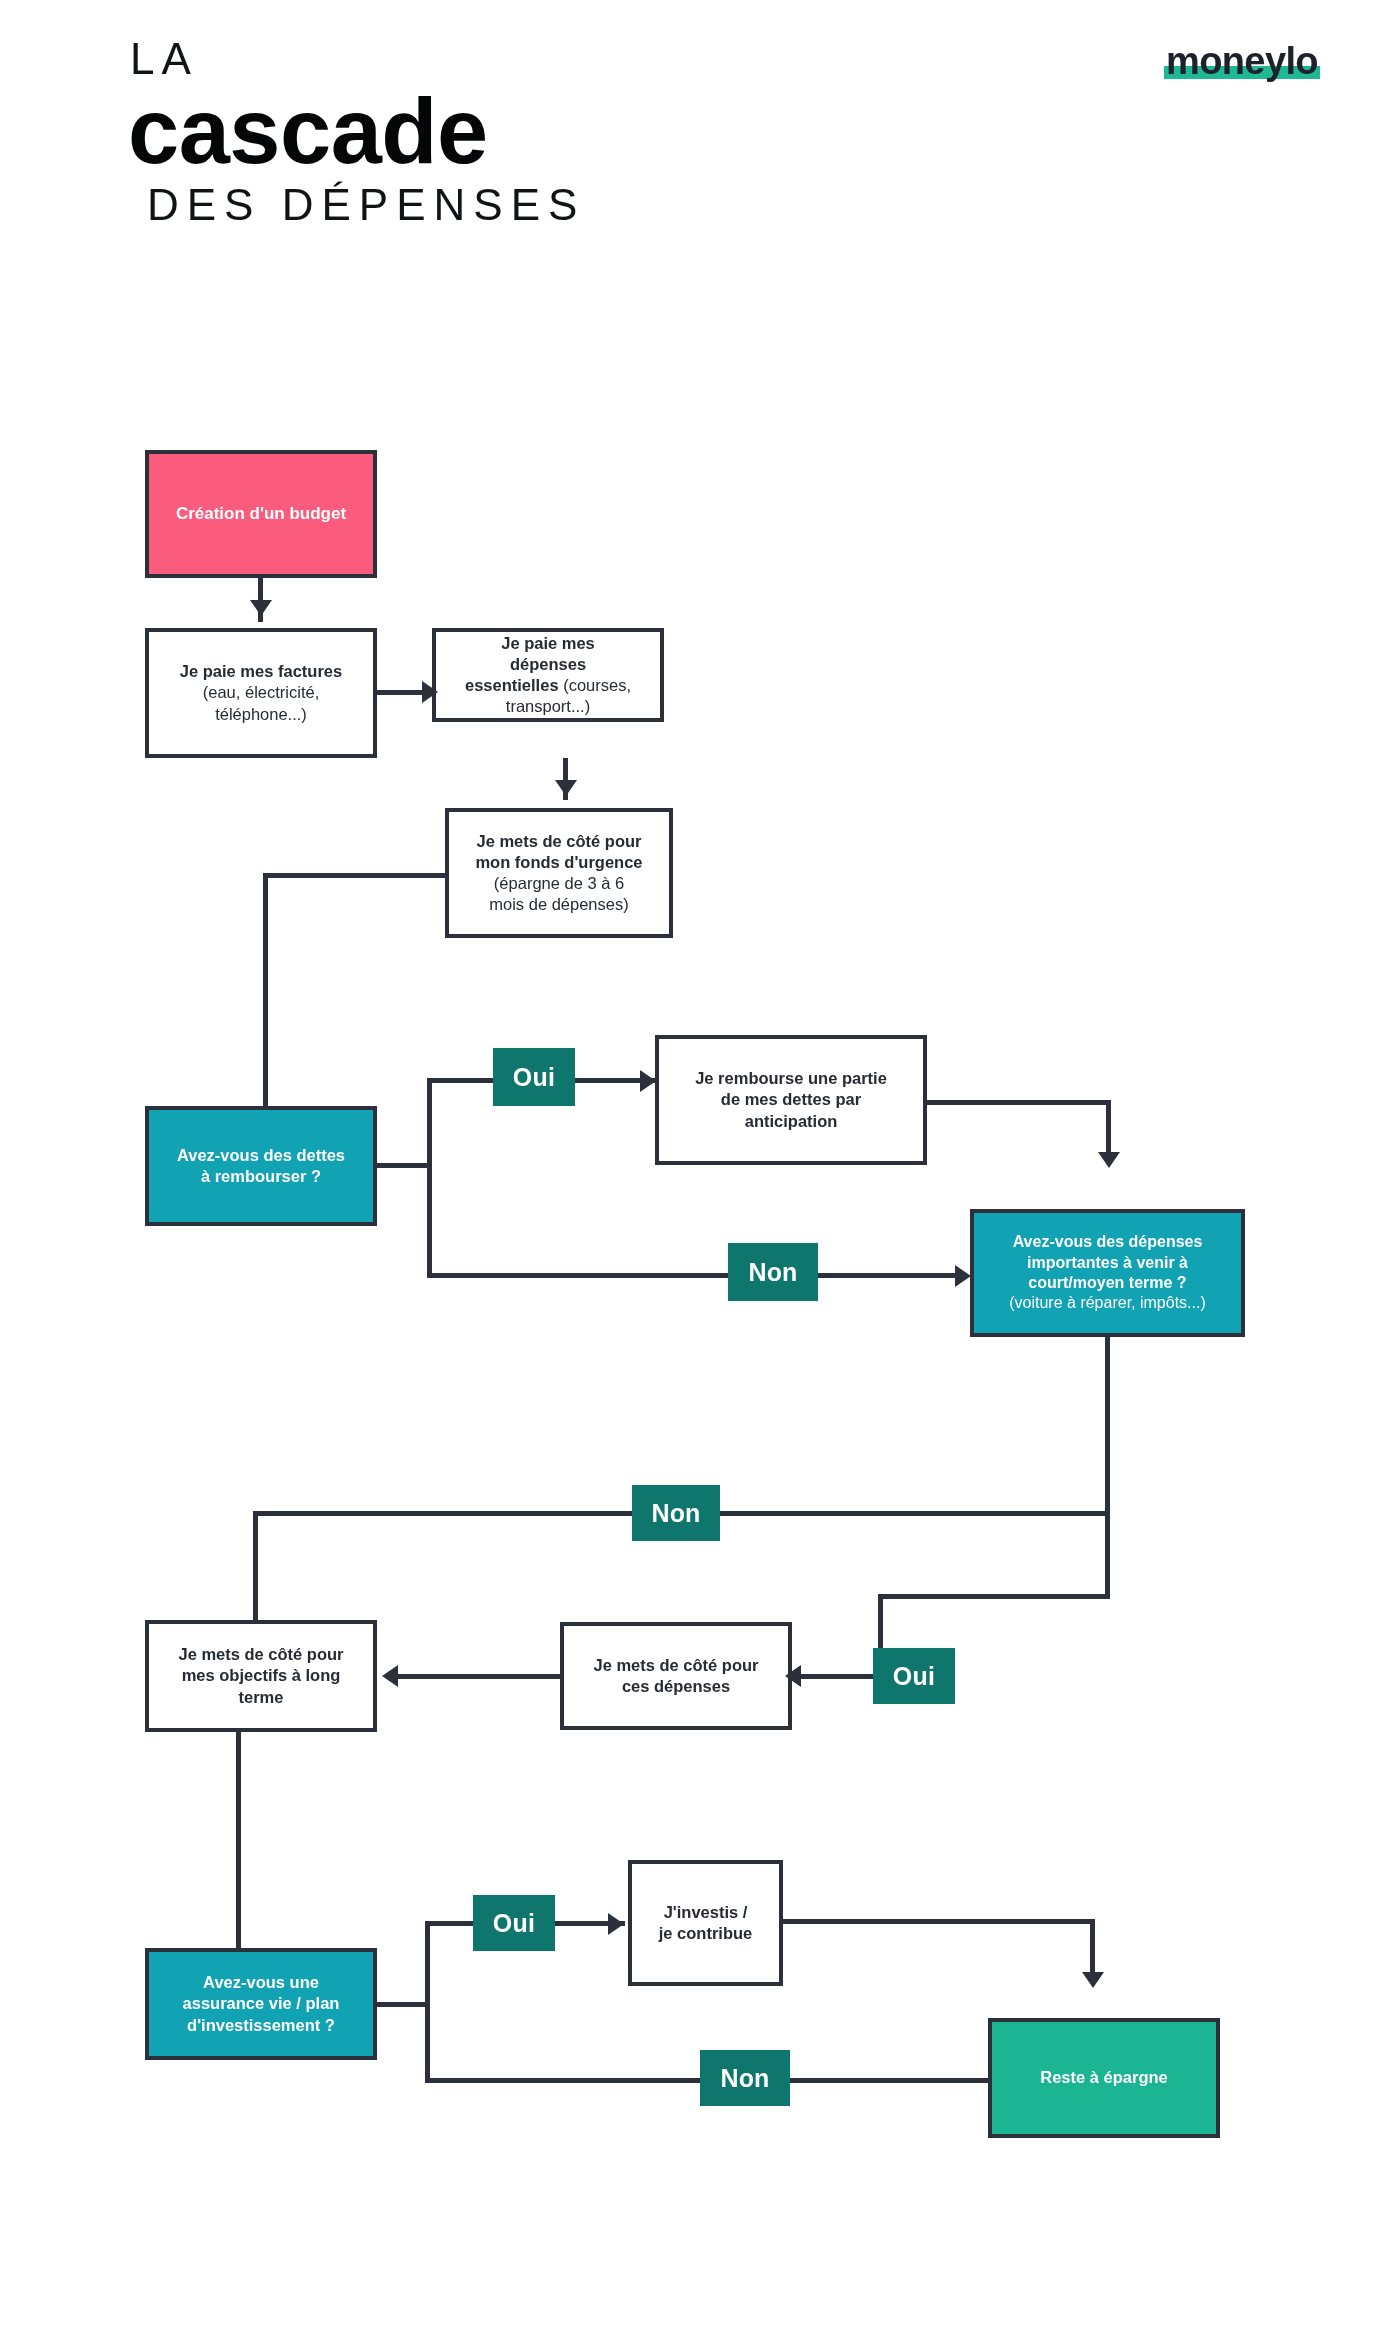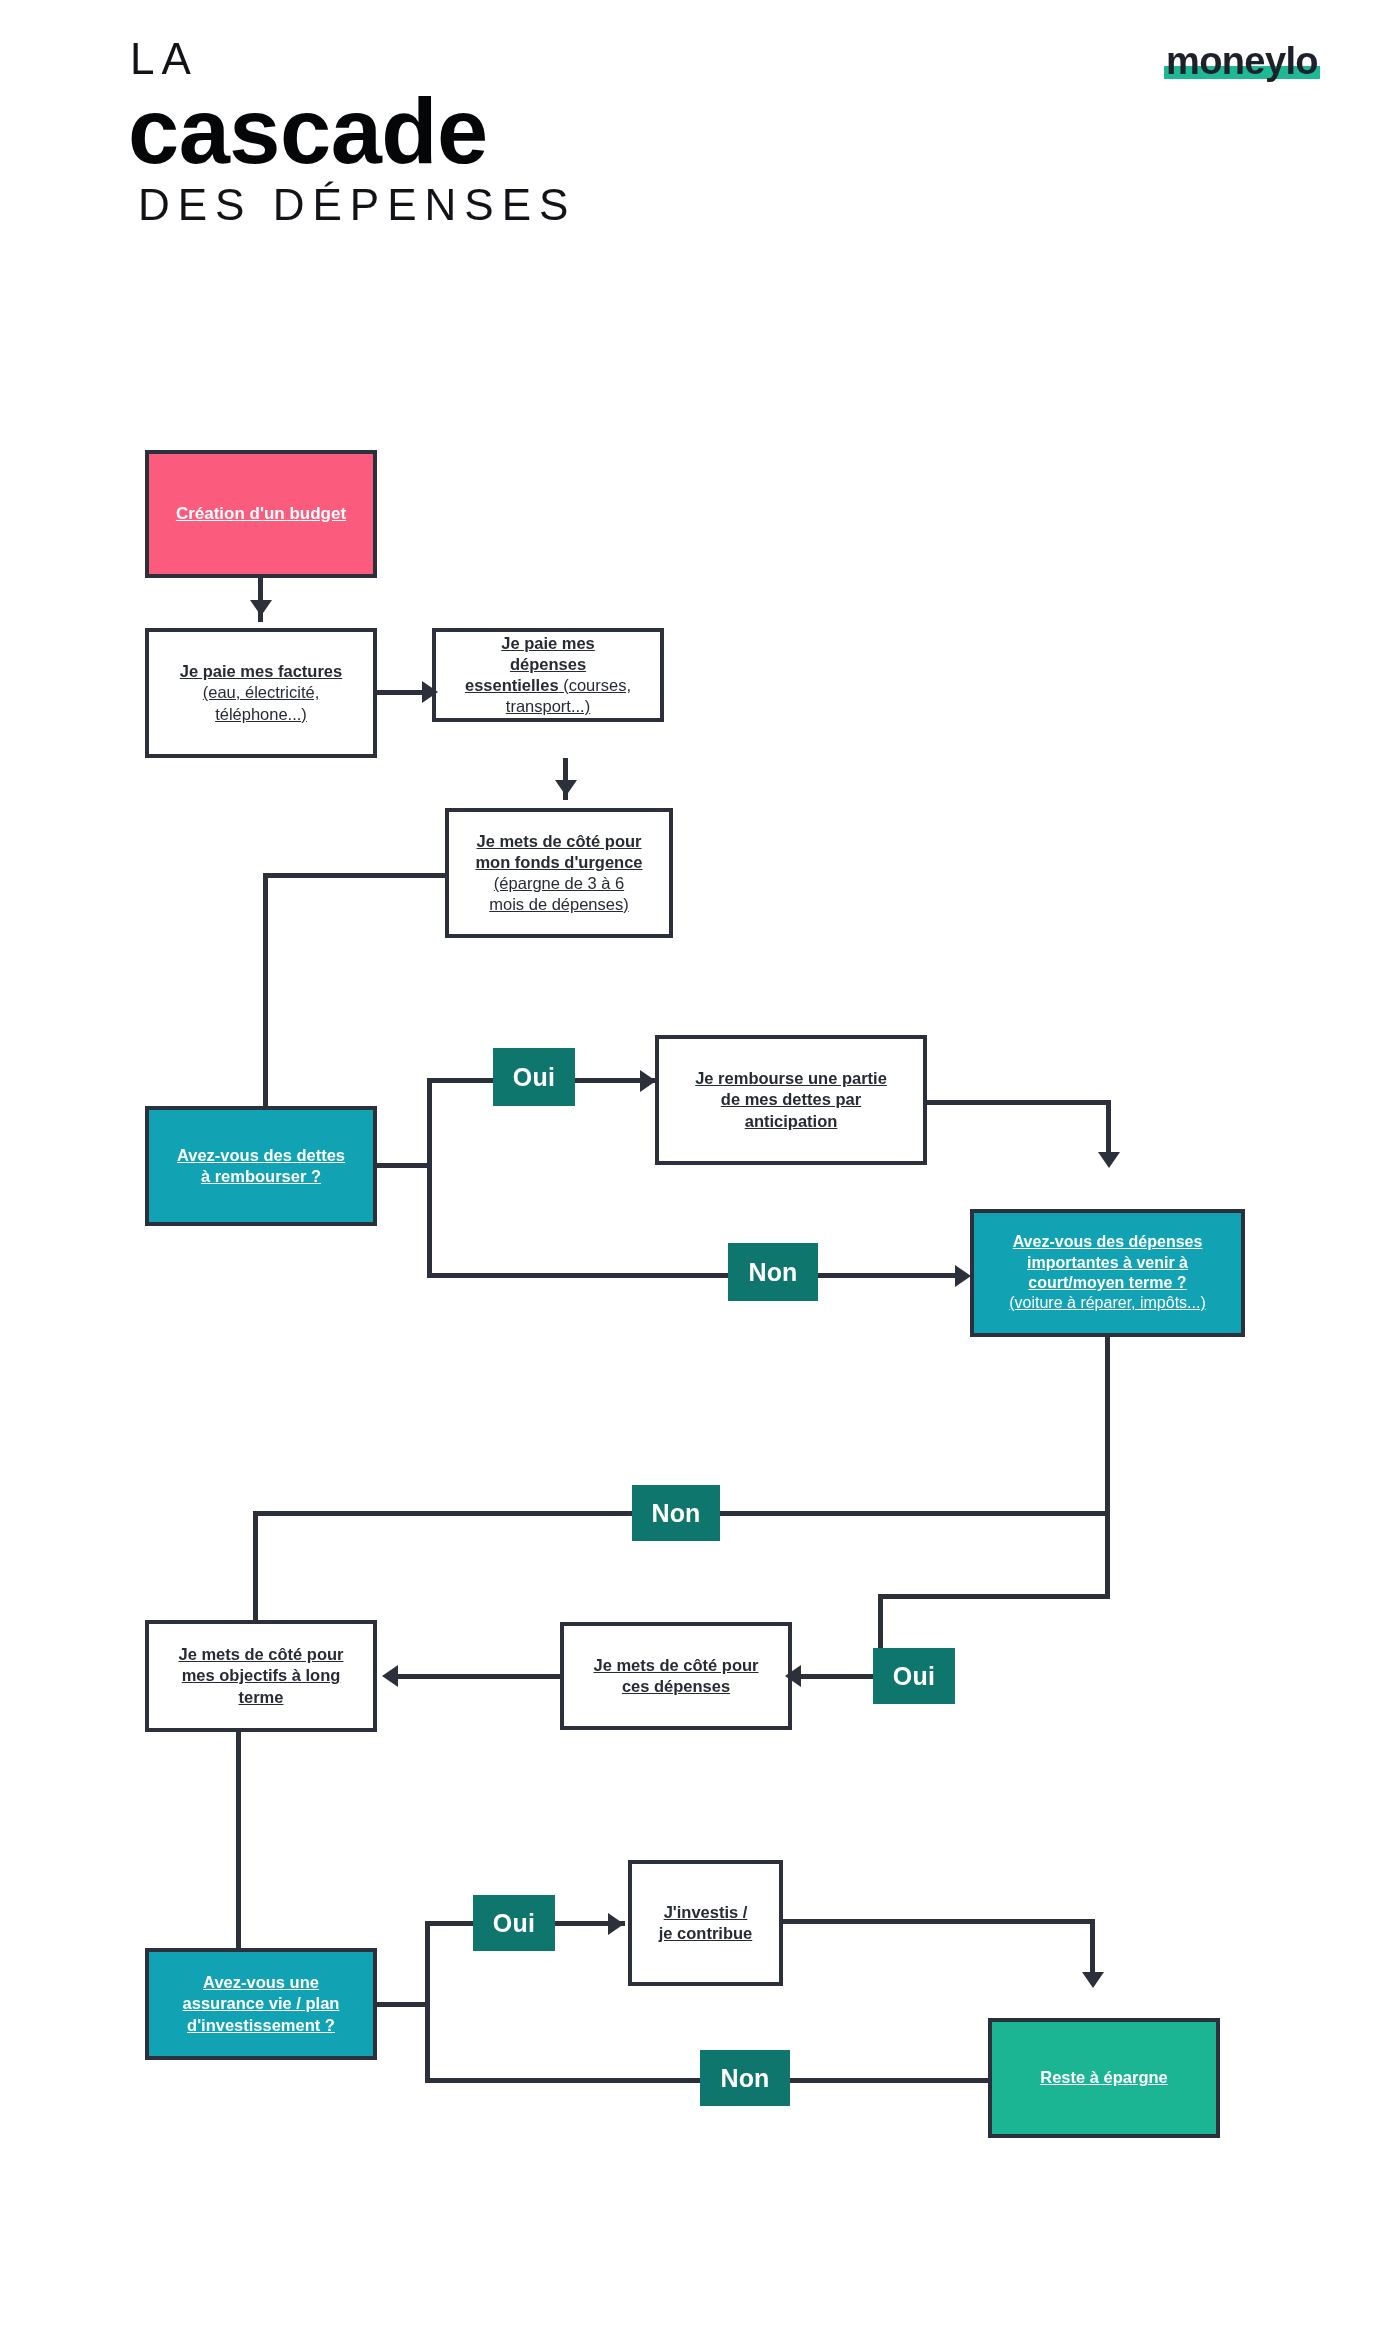--- a/index.html
+++ b/index.html
@@ -41,21 +41,21 @@
     color: #050607;
     line-height: 0.98;
     margin: 0 0 6px 0;
   }
   .title-sub {
     font-size: 44px;
     font-weight: 300;
     letter-spacing: 8px;
     color: #111317;
     line-height: 1.05;
-    margin: 6px 0 0 10px;
+    margin: 6px 0 0 19px;
   }
 
   .logo {
     position: absolute;
     right: 80px;
     top: 40px;
     display: inline-block;
   }
   .logo-text {
     position: relative;
@@ -82,21 +82,20 @@
     box-sizing: border-box;
     border: 4px solid #2b303a;
     display: flex;
     align-items: center;
     justify-content: center;
     text-align: center;
     line-height: 1.28;
     font-size: 16.5px;
     padding: 6px 26px;
     z-index: 3;
-    text-decoration: underline;
   }
   .node .txt { display: block; width: 100%; }
   .node b { font-weight: 700; }
   .node .light { font-weight: 400; }
 
   .node-white { background: #ffffff; color: #272b33; font-weight: 700; }
   .node-pink  { background: #fb5c7e; color: #ffffff; font-weight: 700; }
   .node-teal  { background: #11a2b4; color: #ffffff; font-weight: 700; }
   .node-green { background: #1bb593; color: #ffffff; font-weight: 700; }
 

